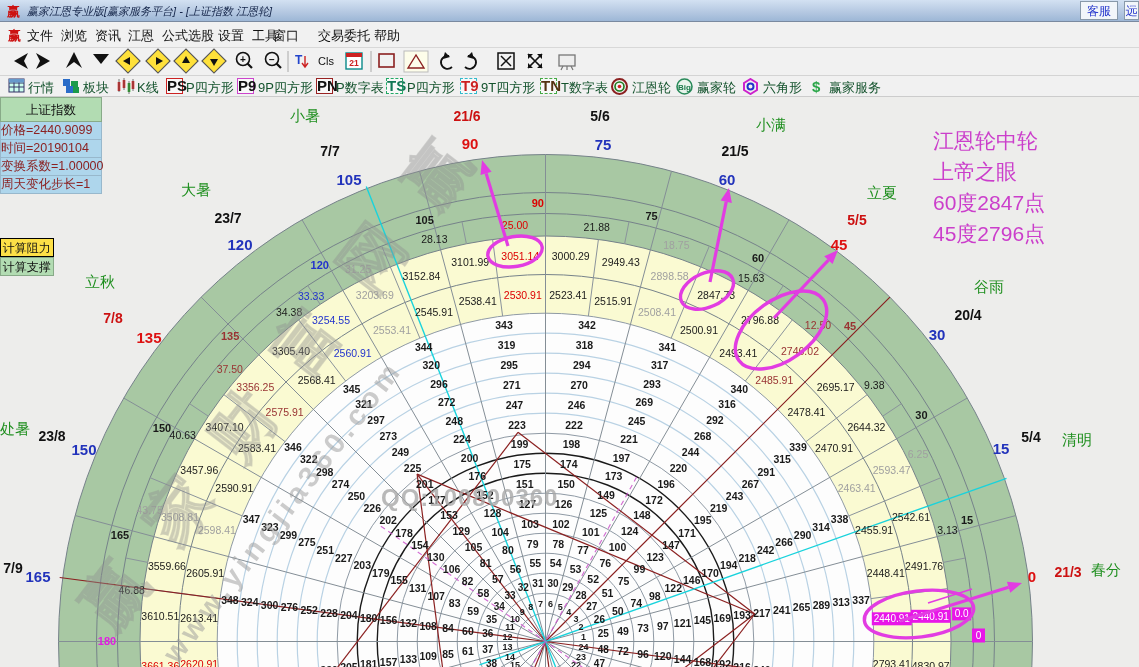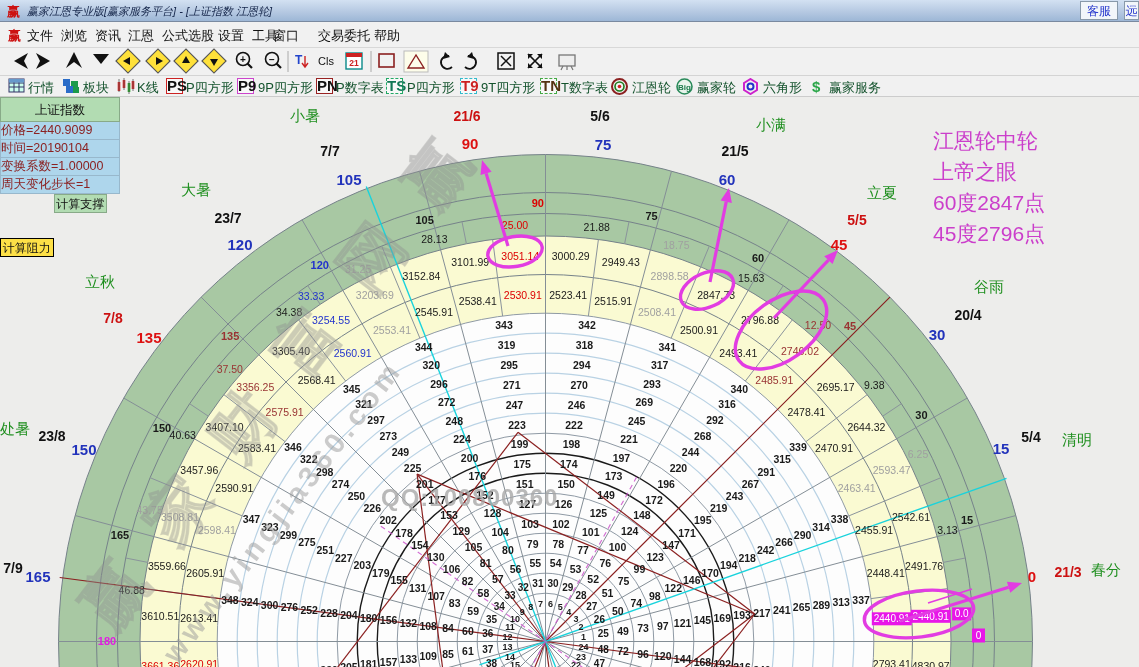--- a/index.html
+++ b/index.html
@@ -8,21 +8,21 @@
 .ttext { position:absolute; left:27px; top:4px; font-size:11px; color:#15264a;font-style:italic; }
 .kf { position:absolute; left:1080px; top:1px; width:38px; height:19px; background:#f2f6fa; border:1px solid #8899aa; color:#2233cc; font-size:12px; text-align:center; line-height:18px; }
 .kf2 { position:absolute; left:1124px; top:1px; width:15px; height:19px; background:#f2f6fa; border:1px solid #8899aa; color:#2233cc; font-size:12px; text-align:center; line-height:18px; }
 .menu { position:absolute; left:0; top:22px; width:1139px; height:26px; background:#f1f1f1; border-bottom:1px solid #d8d8d8; font-size:13px; color:#111; }
 .menu span { top:5px; }
 .tb1 { position:absolute; left:0; top:48px; width:1139px; height:28px; background:#f1f1f1; border-bottom:1px solid #d4d4d4; }
 .tb2 { position:absolute; left:0; top:76px; width:1139px; height:21px; background:#f1f1f1; border-bottom:1px solid #cccccc; font-size:13px; }
 .t2i { position:absolute; top:2px; }
 .t2t { position:absolute; top:3px; color:#14532d; }
 .bicon { display:inline-block; width:17px; height:16px; font-size:15px; font-weight:bold; text-align:center; line-height:13px; background:#f8f8f8; }
-.panel { position:absolute; left:0; top:97px; width:120px; font-size:12.5px; }
+.panel { position:absolute; left:0; top:97px; width:102px; font-size:12.5px; }
 .ph { height:25px; background:#b2dcb2; border:1px solid #88aa88; text-align:center; line-height:24px; color:#111; }
 .pr { height:18px; background:#aed6ec; border:1px solid #98b8cc; border-top:none; color:#8b2222; line-height:17px; white-space:nowrap; }
 .pbtns { height:19px; }
 .pb1,.pb2 { display:inline-block; width:53.5px; height:19px; text-align:center; line-height:18px; color:#111; font-size:12px; white-space:nowrap; overflow:hidden; vertical-align:top; }
 .pb1 { background:#fde047; border:1px solid #000000;margin-top:44px; }
 .pb2 { background:#b2dcb2; border:1px solid #8a8; }
 svg text { font-family:"Liberation Sans",sans-serif; }
 </style></head>
 <body>
 <svg width="1139" height="570" viewBox="0 0 1139 570" font-family="Liberation Sans, sans-serif" style="position:absolute;left:0;top:97px">

